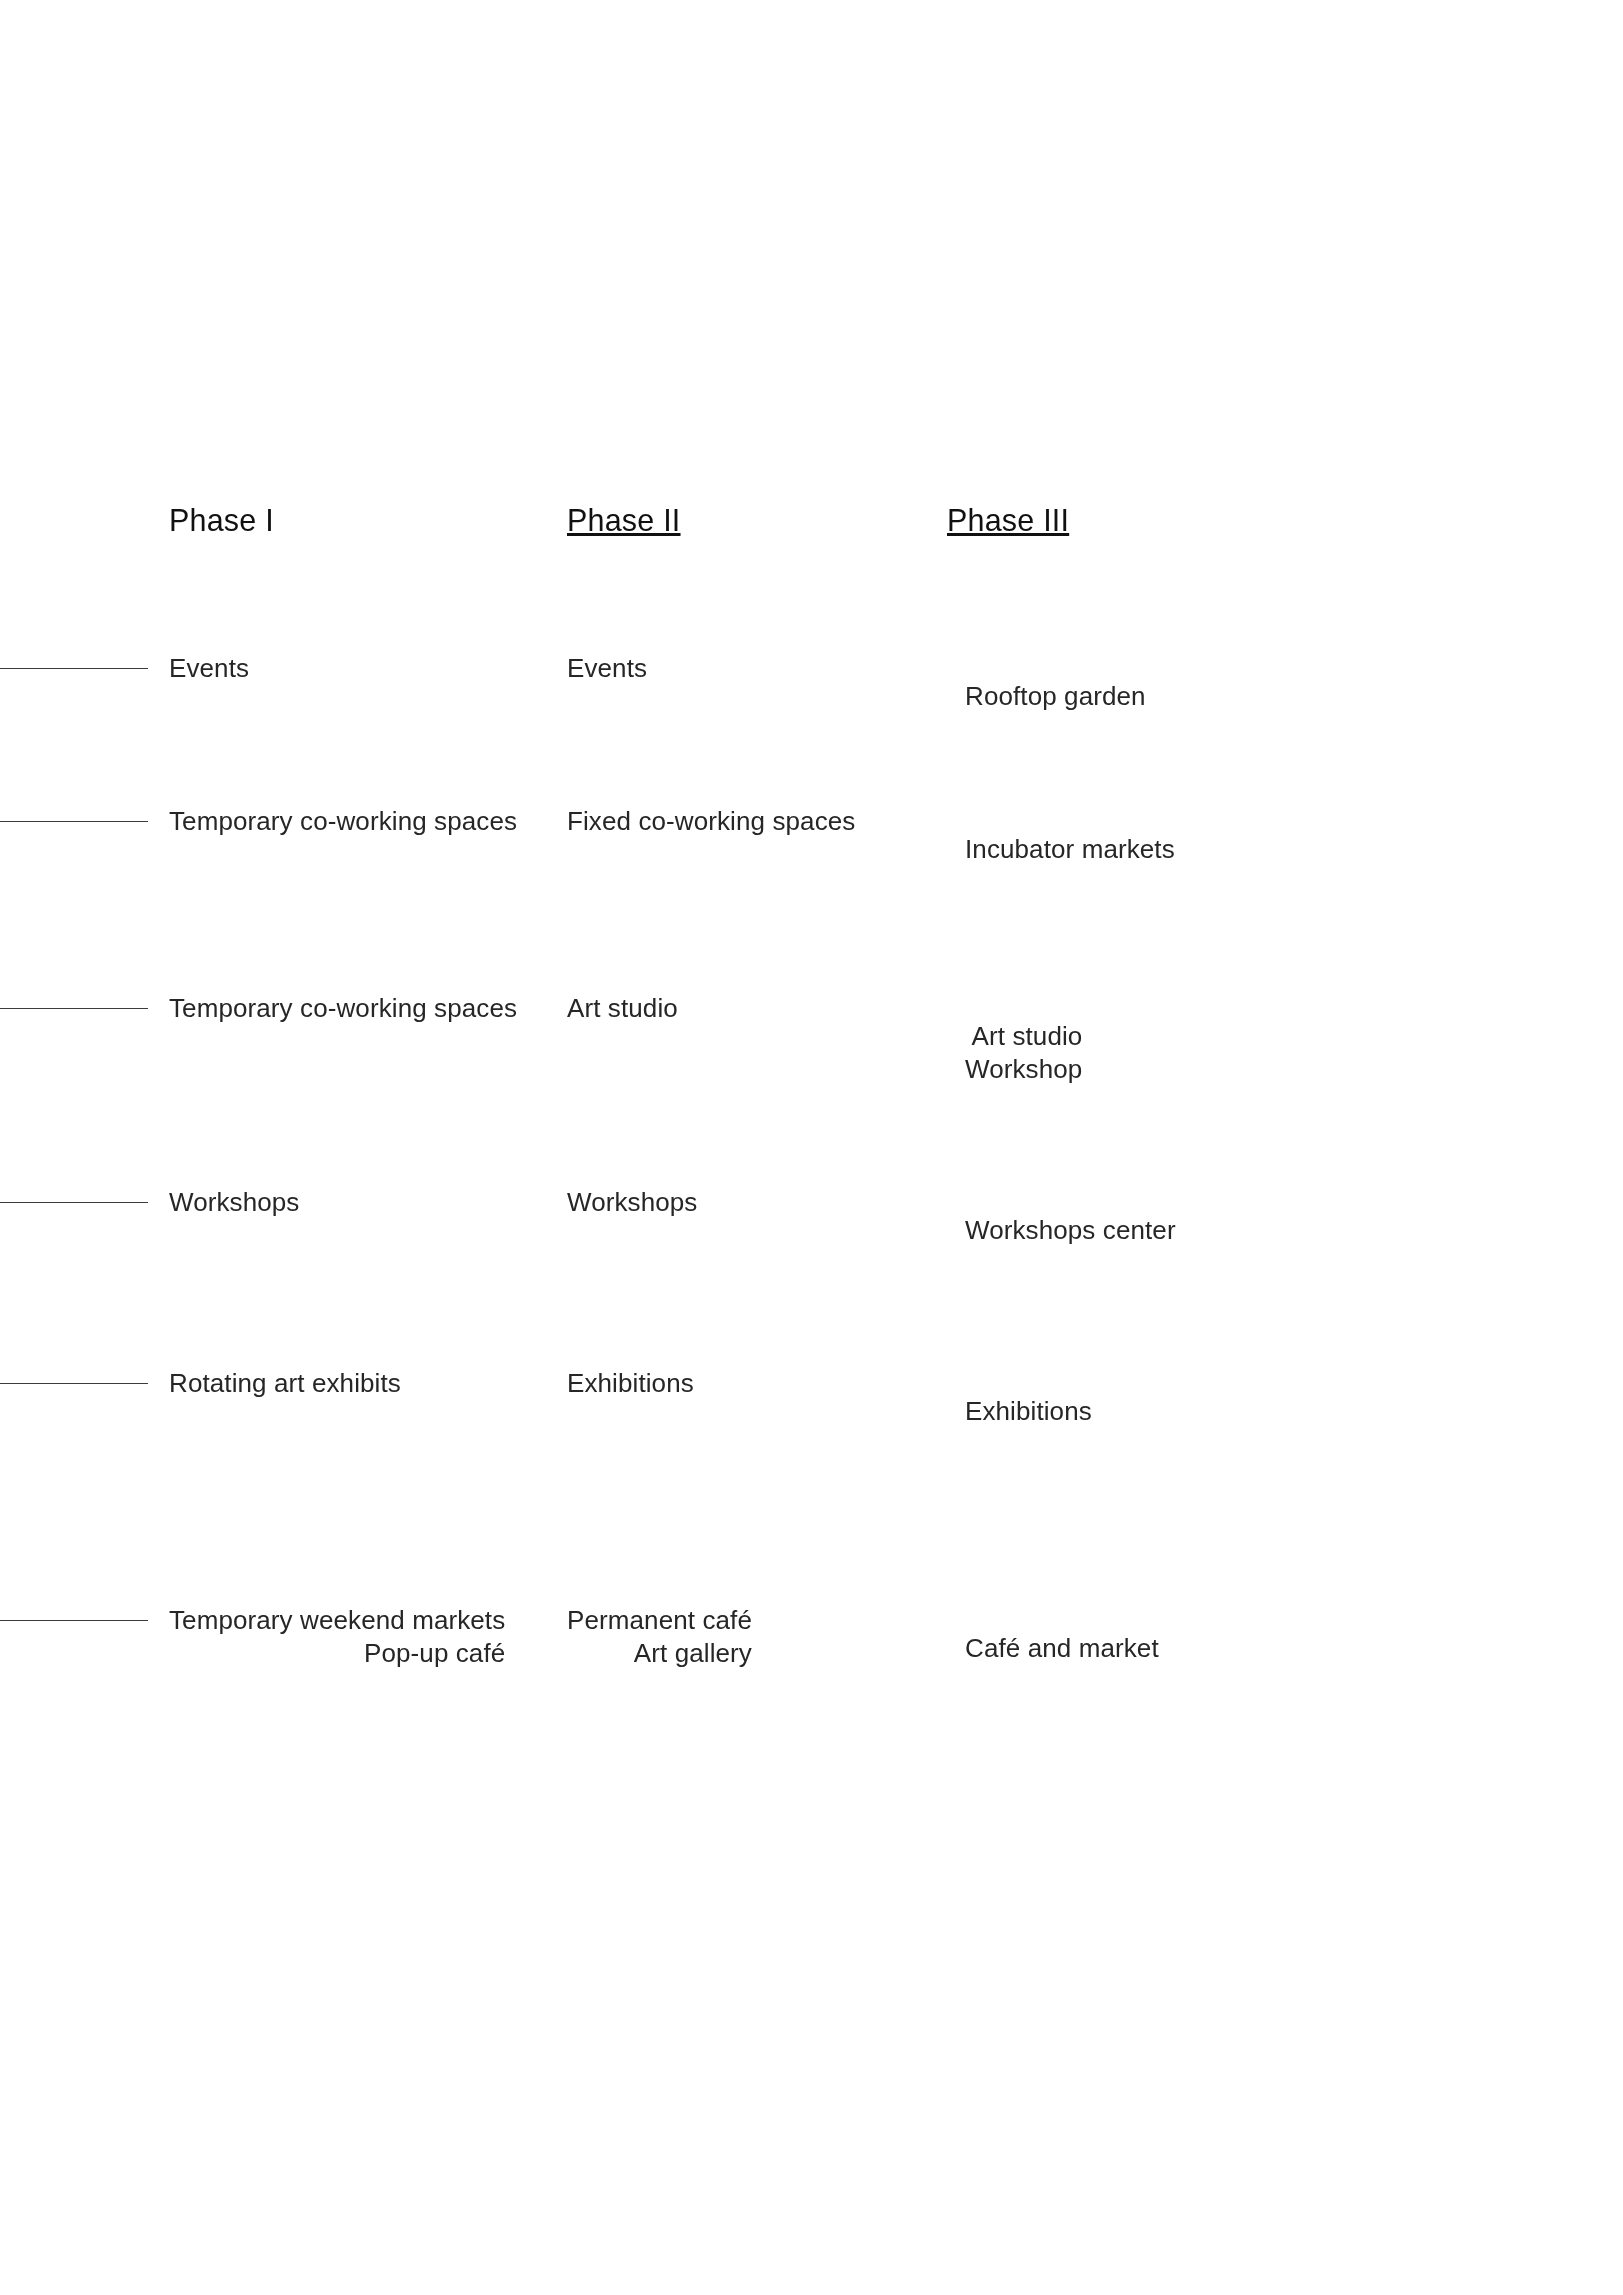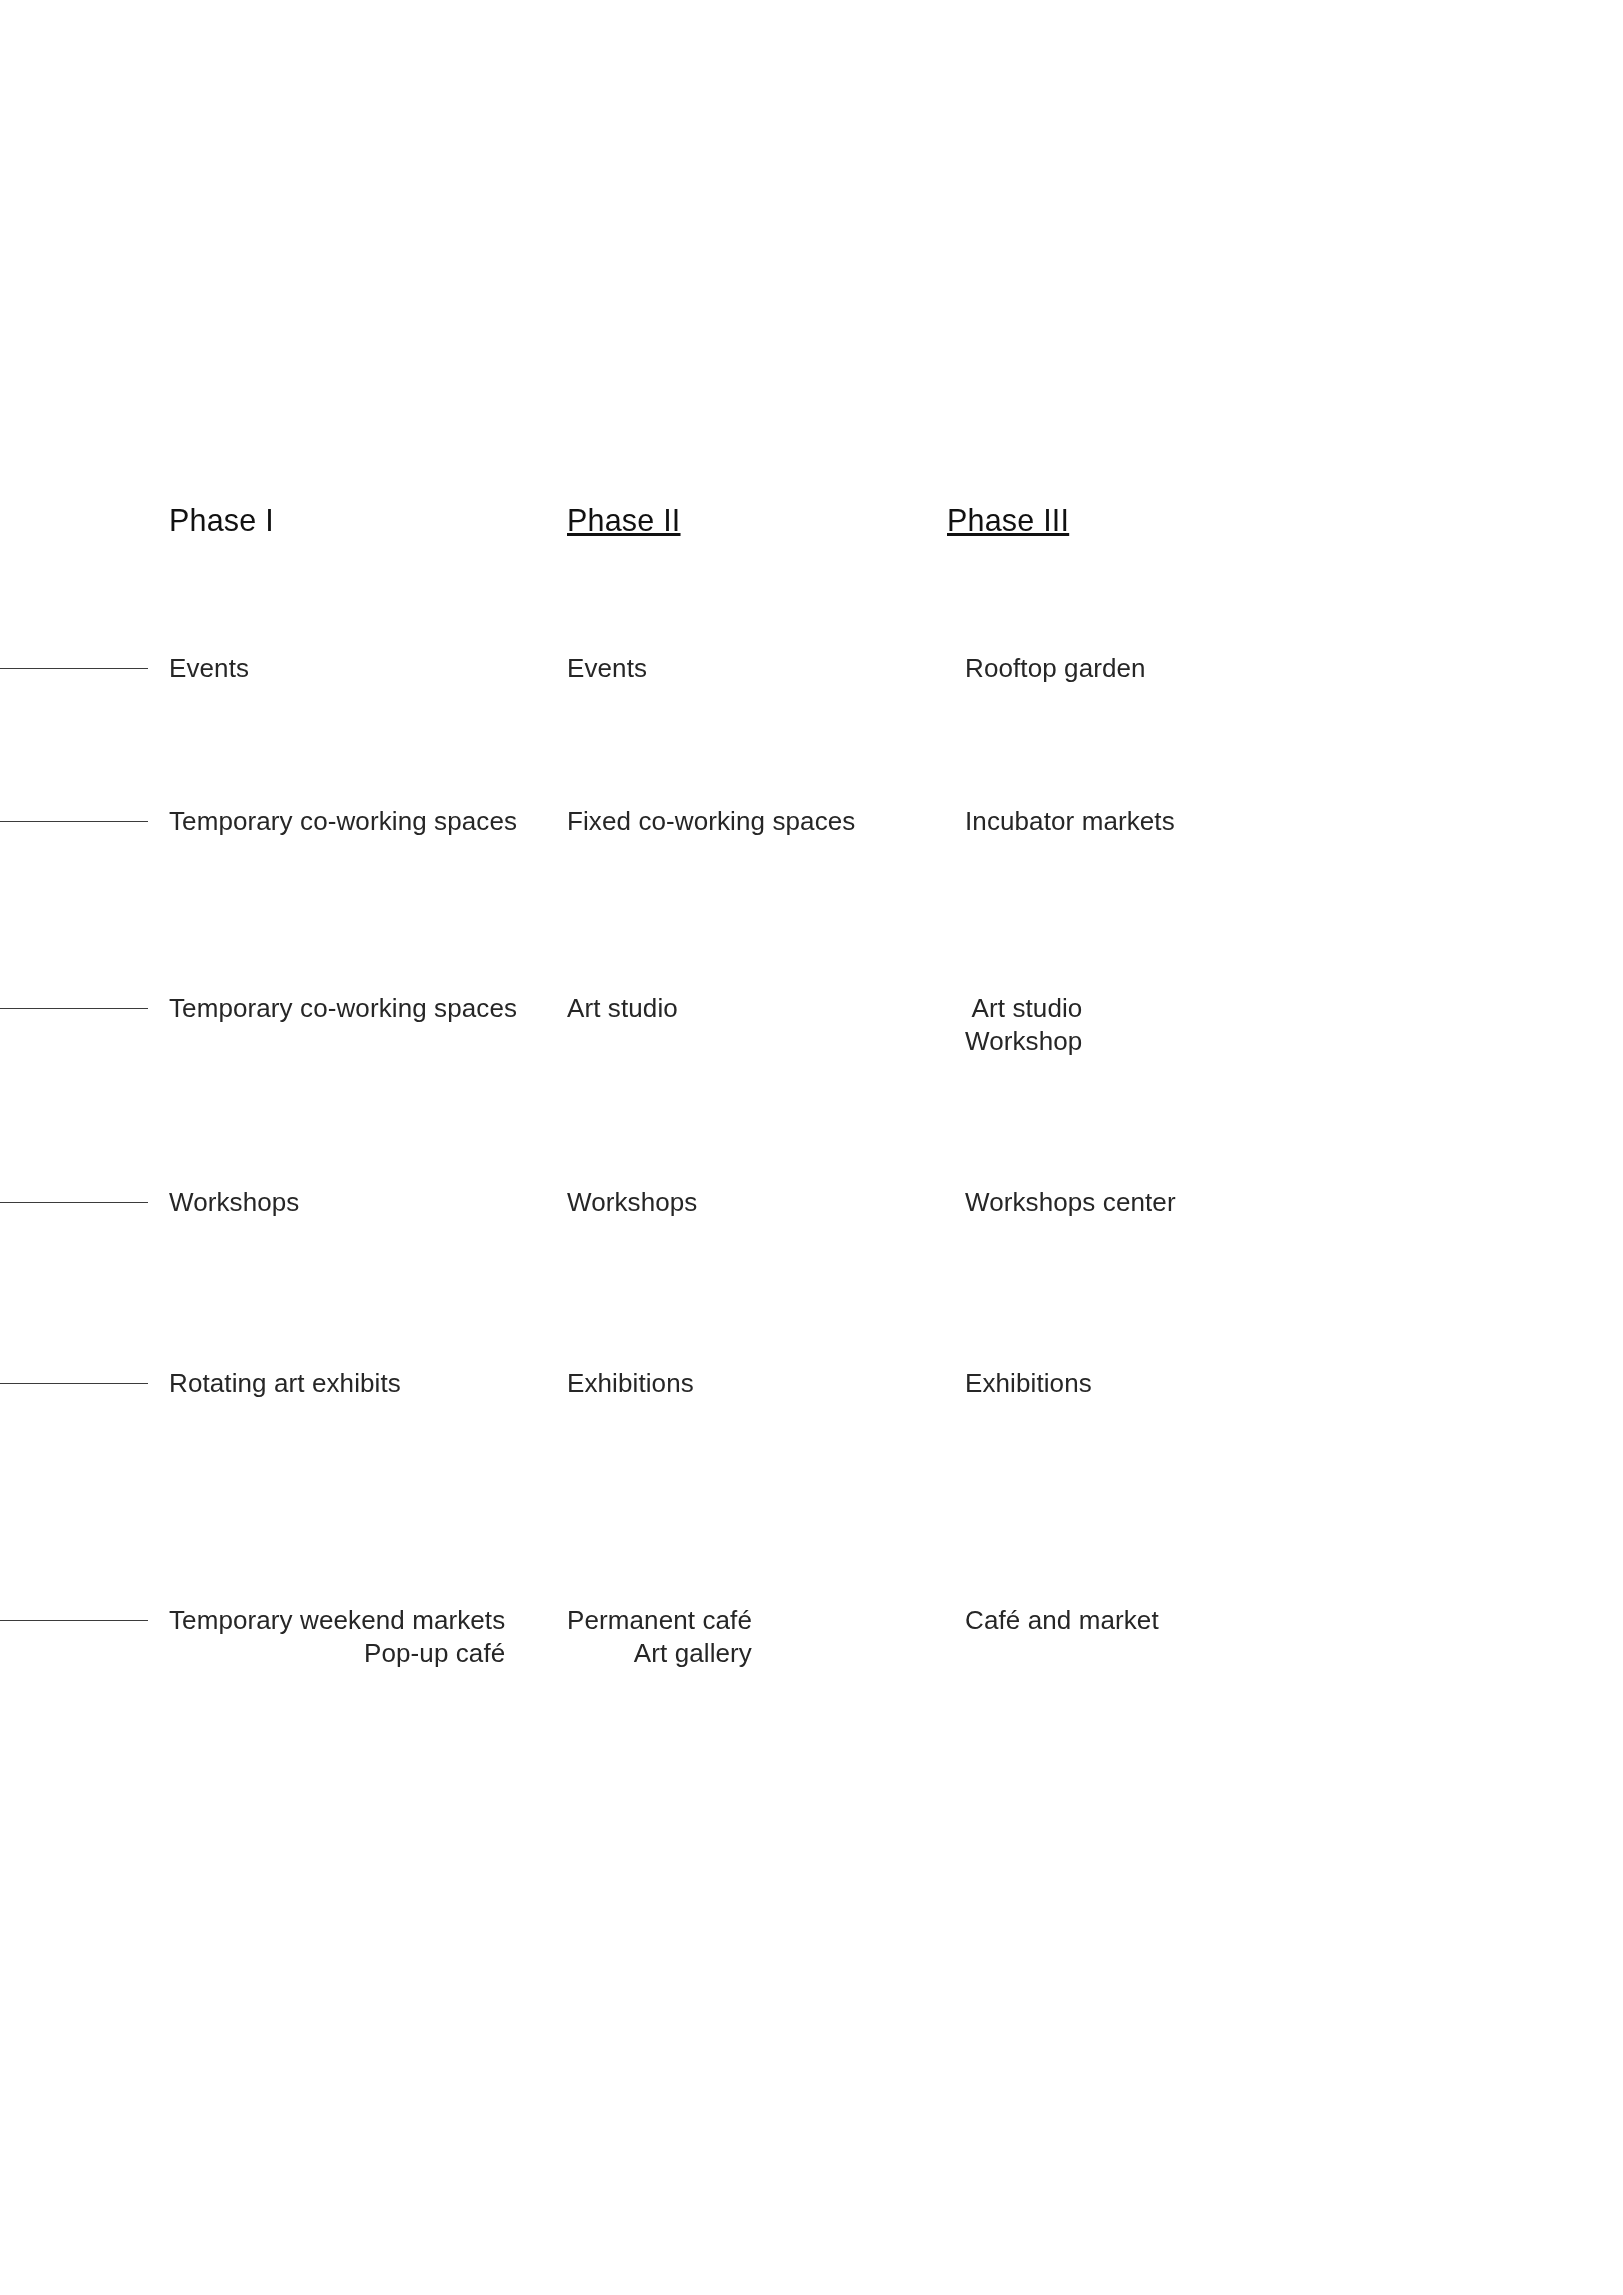--- a/index.html
+++ b/index.html
@@ -69,21 +69,21 @@
     font-size: 26px;
     line-height: 33px;
     font-weight: 400;
     letter-spacing: 0.1px;
     color: #262626;
     white-space: pre-line;
     text-align: right;
   }
   .cell.c1 { left: 169px; }
   .cell.c2 { left: 567px; }
-  .cell.c3 { left: 965px; }
+  .cell.c3 { left: 965px; margin-top: 28px; }
 </style>
 </head>
 <body>
 
 <div id="matrix">
 
   <div class="header-row">
     <div class="col-header c1">Phase I</div>
     <div class="col-header c2">Phase II</div>
     <div class="col-header c3">Phase III</div>

